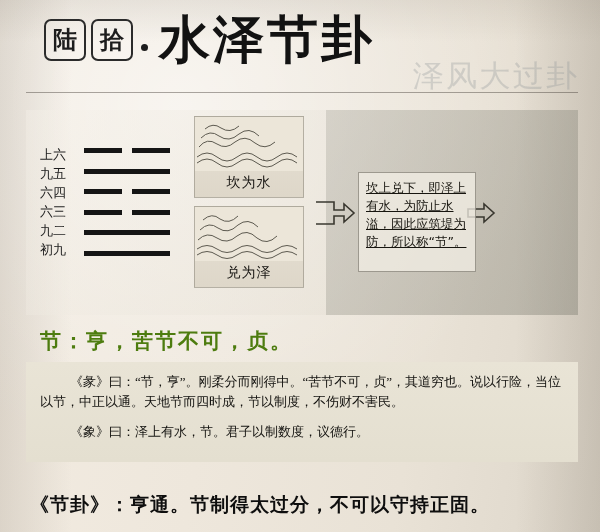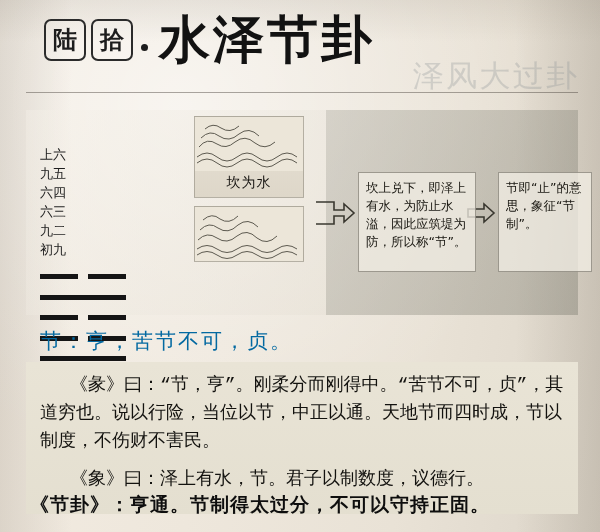--- a/index.html
+++ b/index.html
@@ -101,21 +101,20 @@
     top: 110px;
     width: 552px;
     height: 205px;
   }
   .hex-block {
     position: absolute;
     left: 14px;
     top: 38px;
     display: flex;
     gap: 18px;
-    flex-direction: column;
   }
   .hex-labels {
     display: flex;
     flex-direction: column;
     justify-content: space-between;
     height: 108px;
     font-size: 13px;
     color: #1d1d1d;
     font-family: "DejaVu Sans", sans-serif;
   }
@@ -171,20 +170,21 @@
     width: 30px;
     height: 22px;
   }
   .text-box {
     position: absolute;
     border: 1px solid rgba(80,75,65,0.5);
     background: rgba(243,239,230,0.75);
     font-family: "DejaVu Sans", sans-serif;
     color: #17150f;
     line-height: 1.45;
+    text-decoration: underline;
   }
   .box-a {
     left: 332px;
     top: 62px;
     width: 102px;
     height: 86px;
     font-size: 12.5px;
     padding: 6px 7px;
   }
   .box-b {
@@ -211,40 +211,40 @@
     height: 205px;
     background: linear-gradient(120deg, rgba(246,242,234,0.35), rgba(226,221,210,0.35));
   }
   
   .verse {
     position: absolute;
     left: 40px;
     top: 327px;
     font-size: 21px;
     letter-spacing: 2px;
-    color: #0369a1;
-    font-family: "DejaVu Sans", sans-serif;
-    font-weight: 400;
+    color: #4d7c0f;
+    font-family: "DejaVu Sans", sans-serif;
+    font-weight: 700;
   }
   .commentary {
     position: absolute;
     left: 26px;
     top: 362px;
     width: 552px;
     background: linear-gradient(#e9e4d6, #e4dfd0);
     padding: 10px 14px 12px;
     box-sizing: border-box;
   }
   .commentary p {
     margin: 0 0 10px 0;
-    font-size: 18px;
+    font-size: 13px;
     line-height: 1.55;
     color: #13120f;
     text-indent: 30px;
-    font-family: Liberation Mono, monospace;
+    font-family: Liberation Serif, serif;
   }
   .commentary p:last-child { margin-bottom: 8px; }
   .final {
     position: absolute;
     left: 30px;
     top: 492px;
     font-size: 19px;
     color: #0e0e0e;
     letter-spacing: 1px;
     font-family: "DejaVu Sans", sans-serif;
@@ -330,37 +330,37 @@
           <rect width="108" height="54" fill="#ece6d9"></rect>
           <g stroke="#5d5a50" fill="none" stroke-width="1">
             <path d="M2 42 q10 -7 20 0 q10 7 20 0 q10 -7 20 0 q10 7 20 0 q10 -7 20 0"></path>
             <path d="M2 48 q10 -7 20 0 q10 7 20 0 q10 -7 20 0 q10 7 20 0 q10 -7 20 0"></path>
             <path d="M3 33 q9 -9 19 -2 q10 7 20 -2 q10 -8 20 2 q10 8 20 -2"></path>
             <path d="M5 23 q9 -9 18 -2 q10 7 20 -3 q10 -8 20 2"></path>
             <path d="M8 13 q9 -8 17 -1 q9 6 18 -3"></path>
           </g>
         </svg>
       </div>
+      <div class="pic-caption">兑为泽</div>
     </div>
   </div>
 
   <div class="arrow1">
     <svg width="42" height="30" viewBox="0 0 42 30" aria-hidden="true">
       <path d="M2 4 H20 V12 H30 V6 L40 15 L30 24 V18 H20 V26 H2" fill="none" stroke="#3a3830" stroke-width="1.6"></path>
     </svg>
   </div>
 
   <div class="arrow2">
     <svg width="30" height="22" viewBox="0 0 30 22" aria-hidden="true">
       <path d="M2 7 H18 V2 L28 11 L18 20 V15 H2 Z" fill="none" stroke="#3a3830" stroke-width="1.6"></path>
     </svg>
   </div>
 
   <div class="text-box box-a">坎上兑下，即泽上有水，为防止水溢，因此应筑堤为防，所以称“节”。</div>
-  <div class="text-box box-b">节即“止”的意思，象征“节制”。</div>
 </div>
 
 <div class="verse">节：亨，苦节不可，贞。</div>
 
 <div class="commentary">
   <p>《彖》曰：“节，亨”。刚柔分而刚得中。“苦节不可，贞”，其道穷也。说以行险，当位以节，中正以通。天地节而四时成，节以制度，不伤财不害民。</p>
   <p>《象》曰：泽上有水，节。君子以制数度，议德行。</p>
 </div>
 
 <div class="final">《节卦》：亨通。节制得太过分，不可以守持正固。</div>

